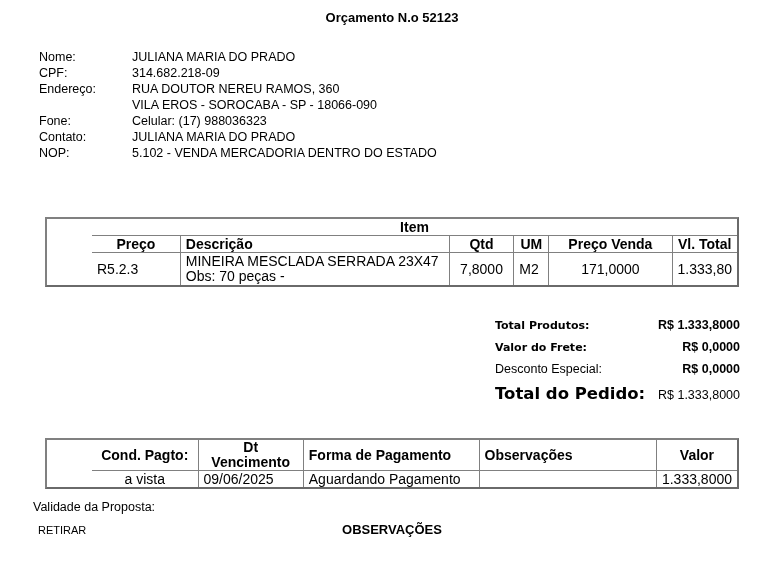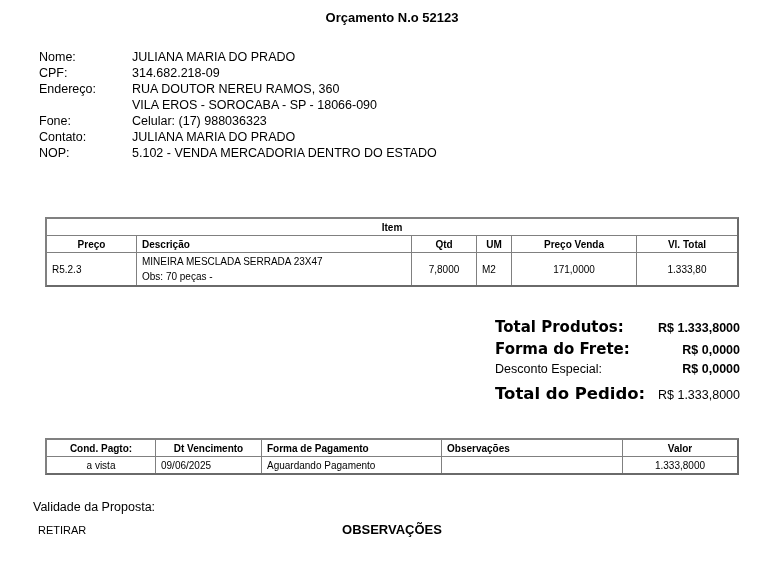--- a/index.html
+++ b/index.html
@@ -15,41 +15,42 @@
     position: absolute; top: 49px; left: 39px; border-collapse: collapse;
     font-size: 12.5px; line-height: 16px;
   }
   .info td { padding: 0; vertical-align: top; }
   .info td.lbl { width: 93px; }
   .info tr.bold td { font-weight: bold; }
 
   table.grid {
     position: absolute; border-collapse: separate; border-spacing: 0;
     border: 2px solid #808080; border-right-color: #6a6a6a; border-bottom-color: #6a6a6a;
-    font-size: 10px;
+    font-size: 14px;
+    padding-left: 45px;
   }
   table.grid th, table.grid td {
     border-right: 1px solid #808080; border-bottom: 1px solid #808080;
     padding: 0 5px; line-height: 15px;
   }
   table.grid tr > *:last-child { border-right: none; }
   table.grid tr:last-child > * { border-bottom: none; }
   table.grid th { font-weight: bold; }
 
   .items { top: 217px; left: 45px; width: 694px; }
   .items th { height: 16px; }
   .items td { height: 32px; vertical-align: middle; }
   .c { text-align: center; }
   .r { text-align: center; }
   .l { text-align: left; }
 
   .totals { position: absolute; top: 318px; left: 495px; width: 245px; }
   .totals .row { display: flex; justify-content: space-between; align-items: baseline; }
   .totals .row1 { height: 22px; }
-  .totals .lb { font-family: "DejaVu Sans", sans-serif; font-weight: bold; font-size: 15px; }
+  .totals .lb { font-family: "DejaVu Sans", sans-serif; font-weight: bold; font-size: 11px; }
   .totals .lr { font-family: "Liberation Sans", sans-serif; font-size: 12.5px; }
   .totals .val { font-weight: bold; font-size: 12.5px; }
   .totals .big { font-family: "DejaVu Sans", sans-serif; font-weight: bold; font-size: 16.5px; }
   .totals .bigval { font-weight: normal; font-size: 12.5px; }
 
   .pay { top: 438px; left: 45px; width: 694px; }
   .pay th, .pay td { height: 16px; }
 
   .validity { position: absolute; top: 500px; left: 33px; font-size: 12.5px; }
   .obs-title { position: absolute; top: 522px; left: 0; width: 784px; text-align: center; font-weight: bold; font-size: 13px; }
@@ -119,21 +120,21 @@
   </tr>
 </tbody>
   </table>
 
 <div class="totals">
   <div class="row row1">
     <span class="lb">Total Produtos:</span>
     <span class="val">R$ 1.333,8000</span>
   </div>
   <div class="row row1">
-    <span class="lb">Forma do Frete:</span>
+    <span class="lb">Valor do Frete:</span>
     <span class="val">R$ 0,0000</span>
   </div>
   <div class="row row1">
     <span class="lr">Desconto Especial:</span>
     <span class="val">R$ 0,0000</span>
   </div>
   <div class="row" style="height:26px">
     <span class="big">Total do Pedido:</span>
     <span class="bigval">R$ 1.333,8000</span>
   </div>

